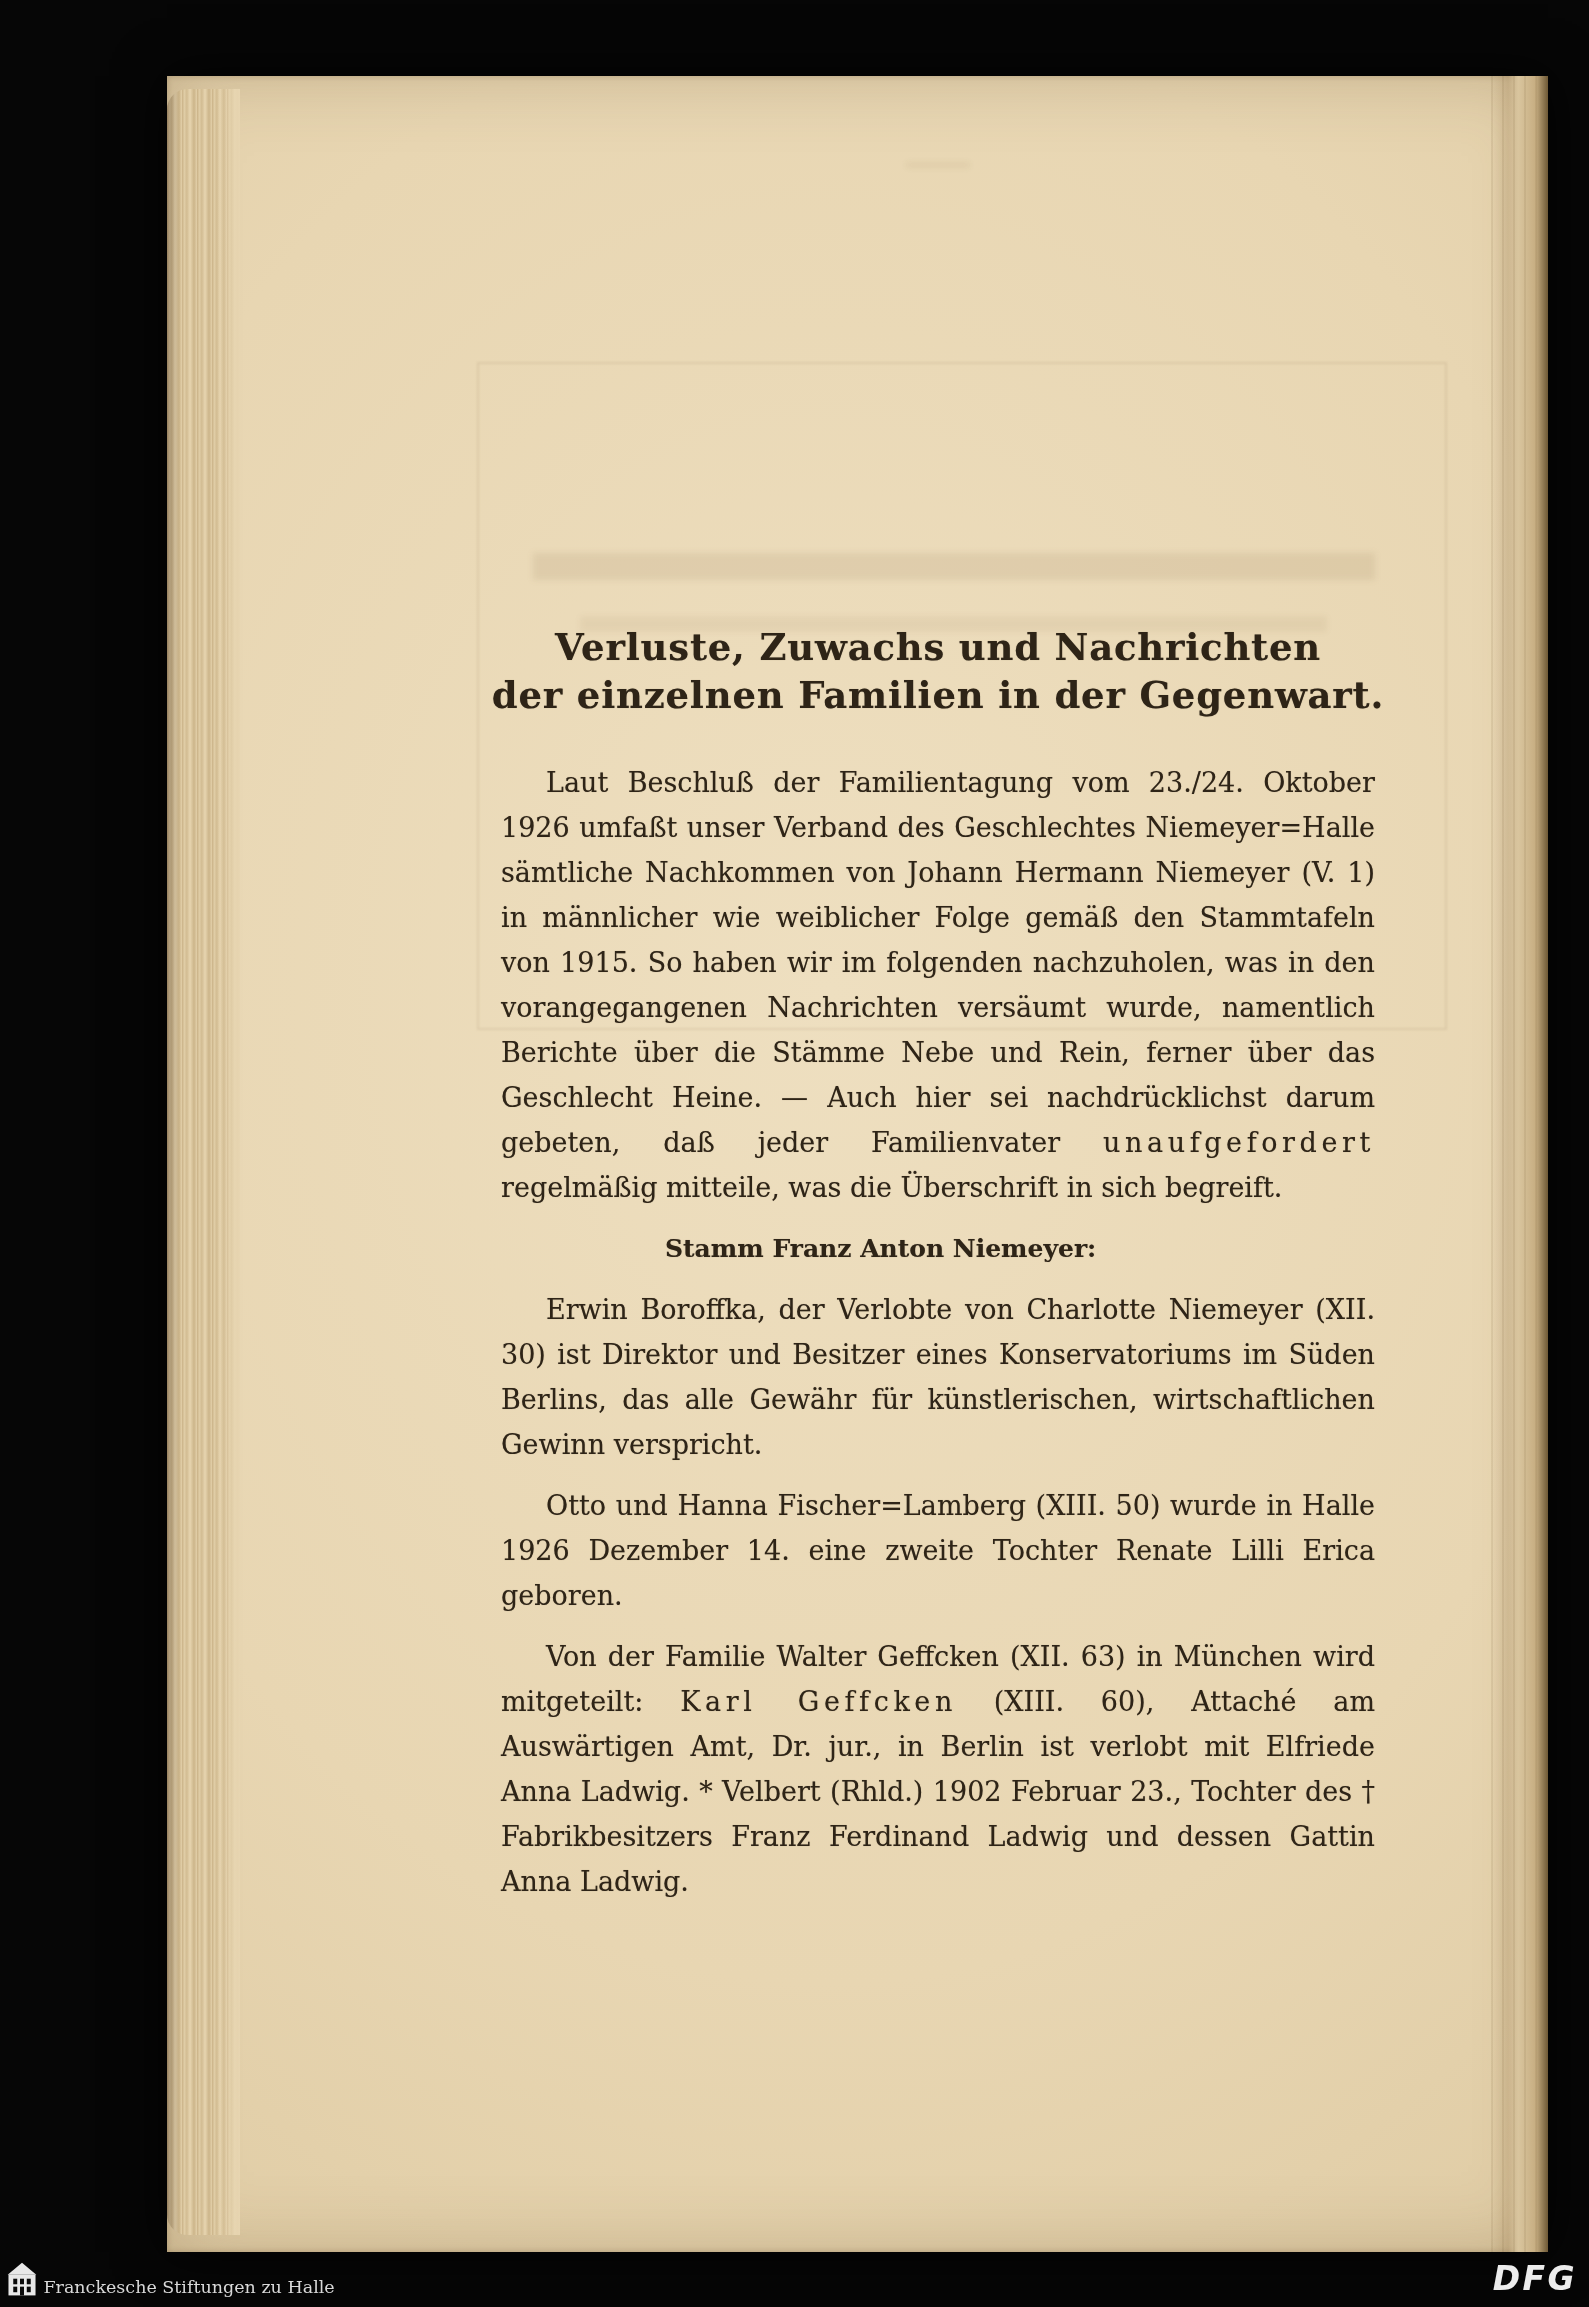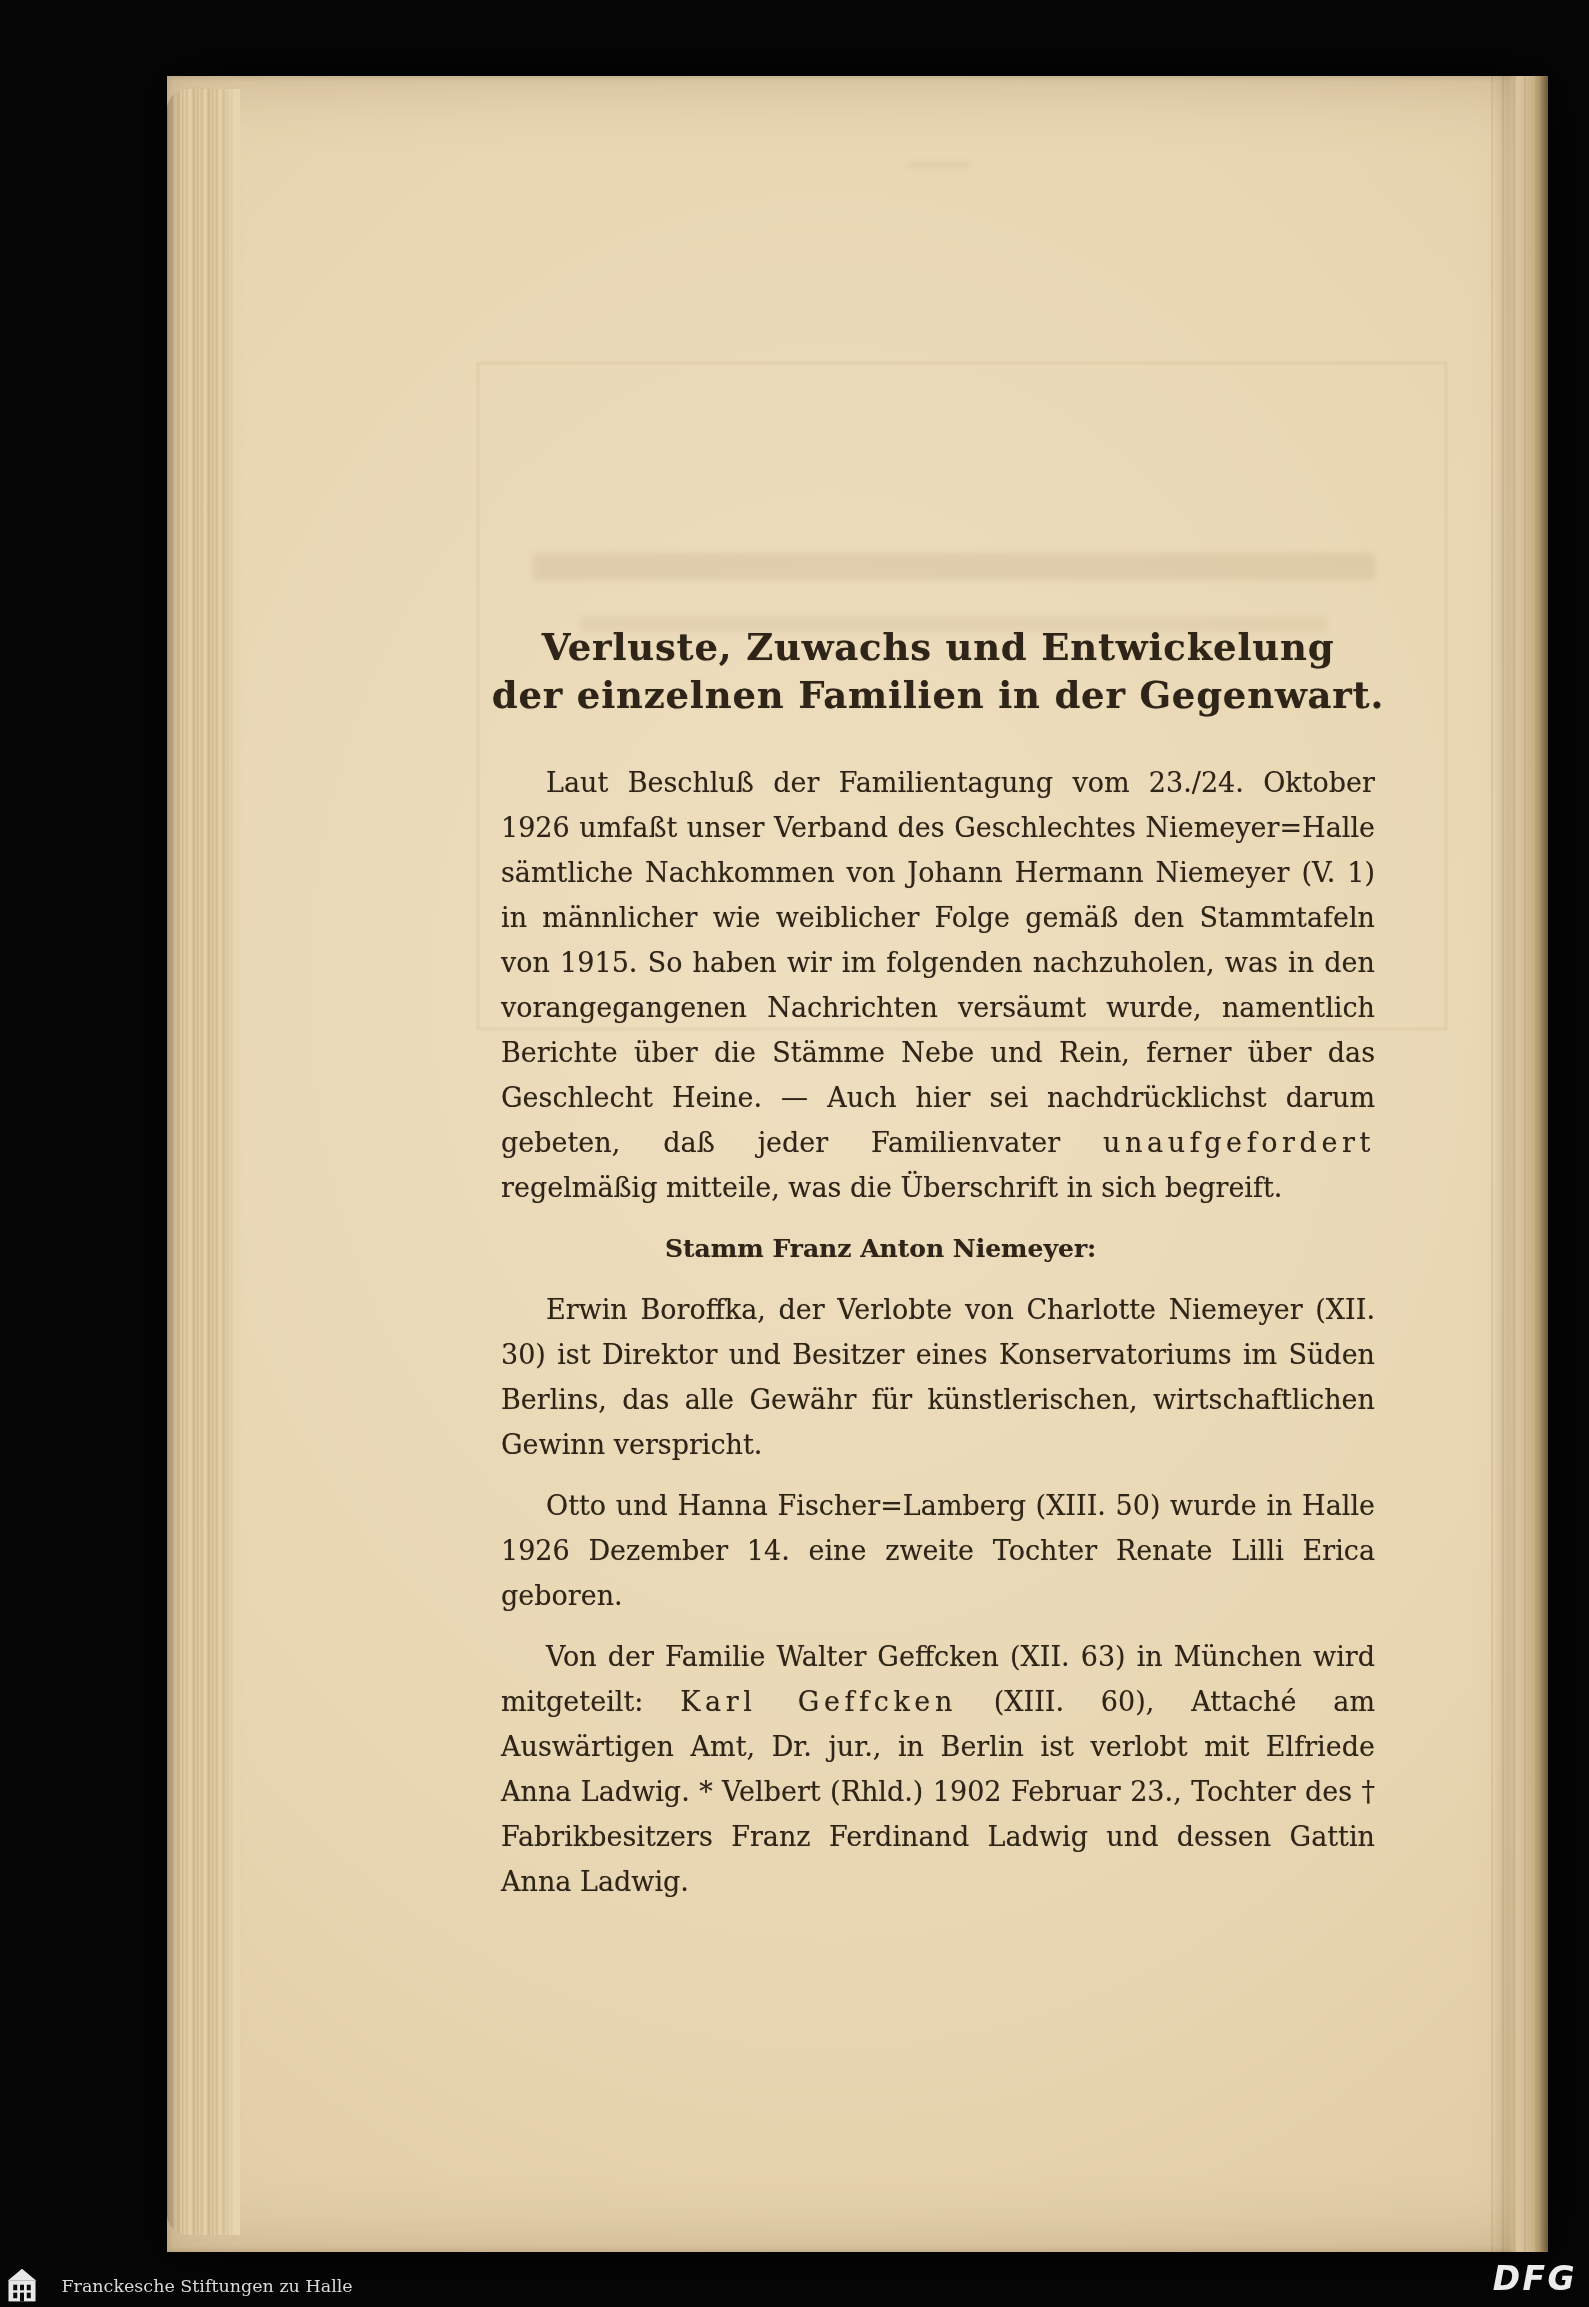--- a/index.html
+++ b/index.html
@@ -115,24 +115,24 @@
     font-size: 25px;
   }
   .emph {
     letter-spacing: 0.17em;
   }
 
   
   .footer-left {
     position: absolute;
     left: 6.4px;
-    bottom: 4px;
+    bottom: 10px;
     display: flex;
-    align-items: center;
-    gap: 23px;
+    align-items: flex-end;
+    gap: 5px;
   }
   .francke-icon { display: block; }
   .provider-label {
     color: #d9d9d9;
     font-size: 17.5px;
     font-family: "DejaVu Serif", serif;
   }
   .dfg-logo {
     position: absolute;
     right: 12px;
@@ -156,21 +156,21 @@
     <div class="right-sliver"></div>
 
     <div class="ghost-table"></div>
     <div class="ghost-bar-1"></div>
     <div class="ghost-bar-2"></div>
     <div class="ghost-dash"></div>
 
     <div class="text-block">
 
       <div class="page-title">
-        <span class="t-line">Verluste, Zuwachs und Entwickelung</span>
+        <span class="t-line">Verluste, Zuwachs und Nachrichten</span>
         <span class="t-line">der einzelnen Familien in der Gegenwart.</span>
       </div>
 
       <p class="body-par"><span>Laut Beschluß der Familientagung vom 23./24. Oktober 1926 umfaßt unser Verband des Geschlechtes Niemeyer=Halle sämtliche Nachkommen von Johann Hermann Niemeyer (V. 1) in männlicher wie weiblicher Folge gemäß den Stammtafeln von 1915.  So haben wir im folgenden nachzuholen, was in den vorangegangenen Nachrichten versäumt wurde, namentlich Berichte über die Stämme Nebe und Rein, ferner über das Geschlecht Heine. — Auch hier sei nachdrücklichst darum gebeten, daß jeder Familienvater </span><span class="emph">unaufgefordert</span><span> regelmäßig mitteile, was die Überschrift in sich begreift.</span></p>
 
 
       <div class="stamm-heading">Stamm Franz Anton Niemeyer:</div>
 
       <p class="body-par">Erwin Boroffka, der Verlobte von Charlotte Niemeyer (XII. 30) ist Direktor und Besitzer eines Konservatoriums im Süden Berlins, das alle Gewähr für künstlerischen, wirtschaftlichen Gewinn verspricht.</p>
 

